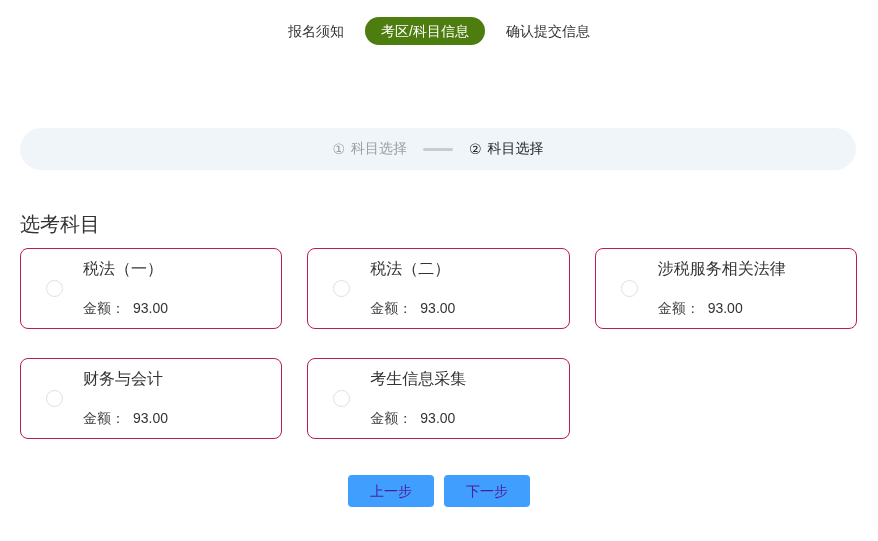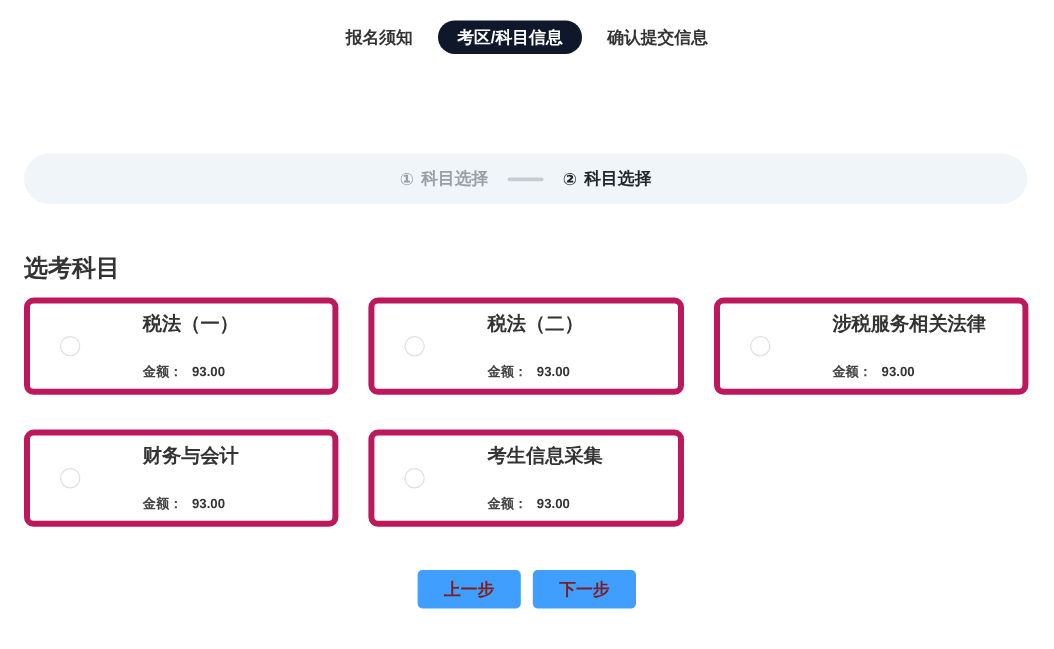--- a/index.html
+++ b/index.html
@@ -1,15 +1,15 @@
 <!DOCTYPE html>
 <html><head>
 <meta charset="utf-8">
 <style>
-  * { margin: 0; padding: 0; box-sizing: border-box; font-weight: bold; }
+  * { margin: 0; padding: 0; box-sizing: border-box; }
   html, body {
     width: 878px; height: 541px;
     background: #ffffff;
     font-family: "Liberation Sans", "DejaVu Sans", sans-serif;
     overflow: hidden;
   }
   
   .tabs {
     padding-top: 17px;
     display: flex;
@@ -20,21 +20,21 @@
   .tab {
     font-size: 14px;
     color: #333333;
     padding: 6px 16px;
     border-radius: 15px;
     cursor: pointer;
     white-space: nowrap;
     line-height: 16px;
   }
   .tab.active {
-    background: #0f172a;
+    background: #4d7c0f;
     color: #ffffff;
   }
   
   .stepbar {
     margin: 83px 22px 0 20px;
     height: 42px;
     background: #f0f5fa;
     border-radius: 21px;
     display: flex;
     align-items: center;
@@ -61,61 +61,60 @@
   .cards {
     margin: 0 21px 0 20px;
     display: grid;
     grid-template-columns: repeat(3, 1fr);
     column-gap: 25px;
     row-gap: 29px;
   }
   .card {
     height: 81px;
     background: #ffffff;
-    border: 5px solid #be185d;
+    border: 1px solid #be185d;
     border-radius: 8px;
     display: flex;
     align-items: center;
     padding-left: 25px;
     cursor: pointer;
-    gap: 32px;
   }
   .radio {
     width: 17px; height: 17px;
     border: 1px solid #dcdfe6;
     border-radius: 50%;
     background: #ffffff;
     flex: 0 0 auto;
   }
   .card-text { margin-left: 20px; }
   .card-title {
     font-size: 16px;
     color: #333333;
     line-height: 20px;
   }
   .card-amount {
     margin-top: 21px;
-    font-size: 11px;
+    font-size: 14px;
     color: #444444;
     display: flex;
     align-items: baseline;
   }
   .card-amount .amount-value { margin-left: 8px; color: #333333; }
   
   .actions {
     margin-top: 36px;
     display: flex;
     justify-content: center;
     gap: 10px;
   }
   .btn {
     min-width: 81px;
     height: 32px;
     background: #409eff;
-    color: #7f1d1d;
+    color: #4c1d95;
     border: none;
     border-radius: 4px;
     font-size: 14px;
     font-family: inherit;
     padding: 0 22px;
     cursor: pointer;
     line-height: 32px;
   }
 </style>
 </head>

